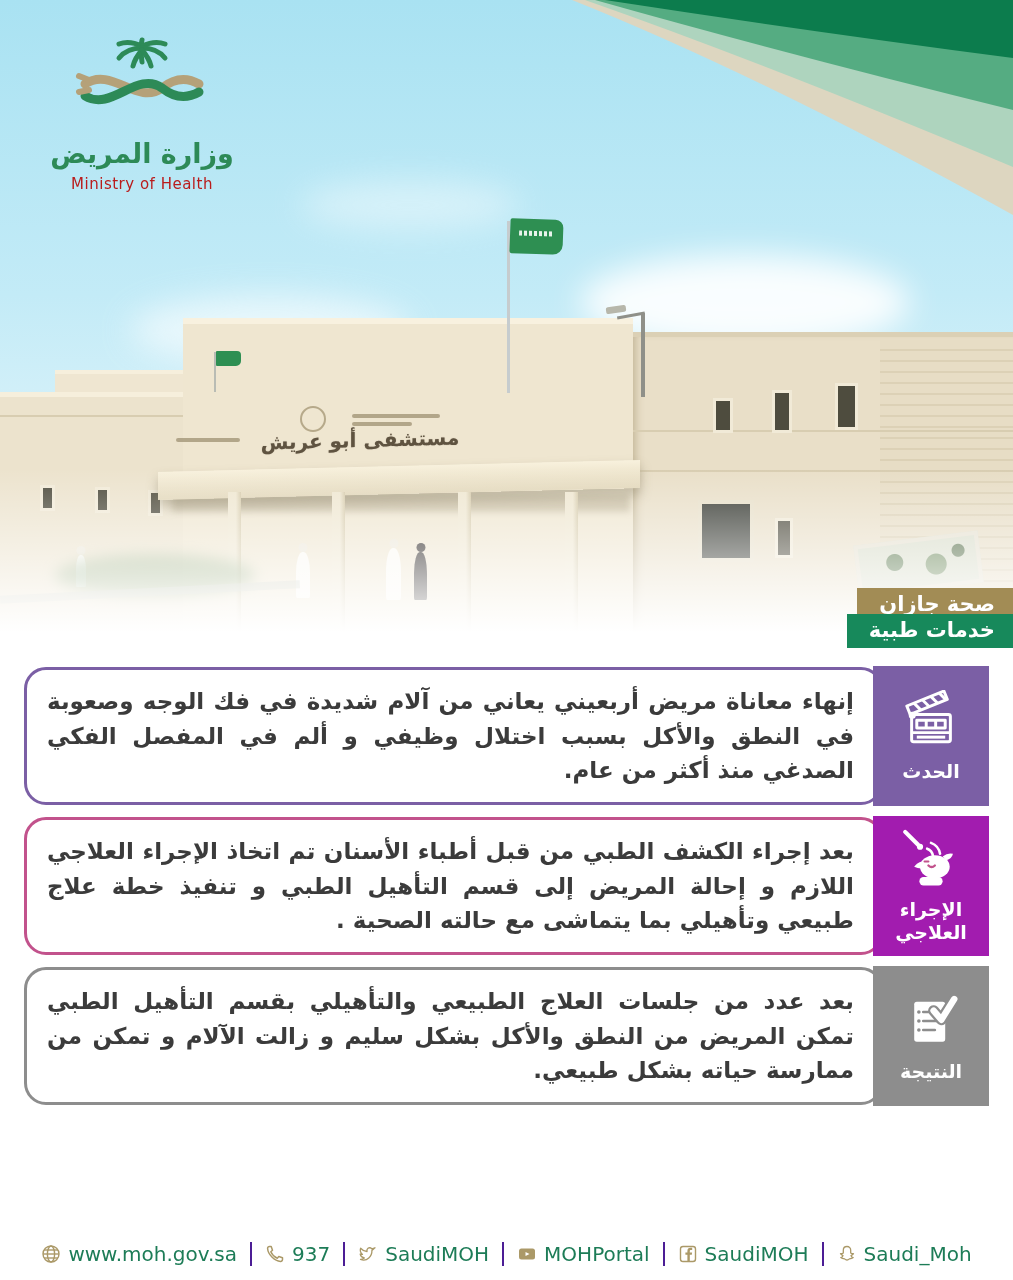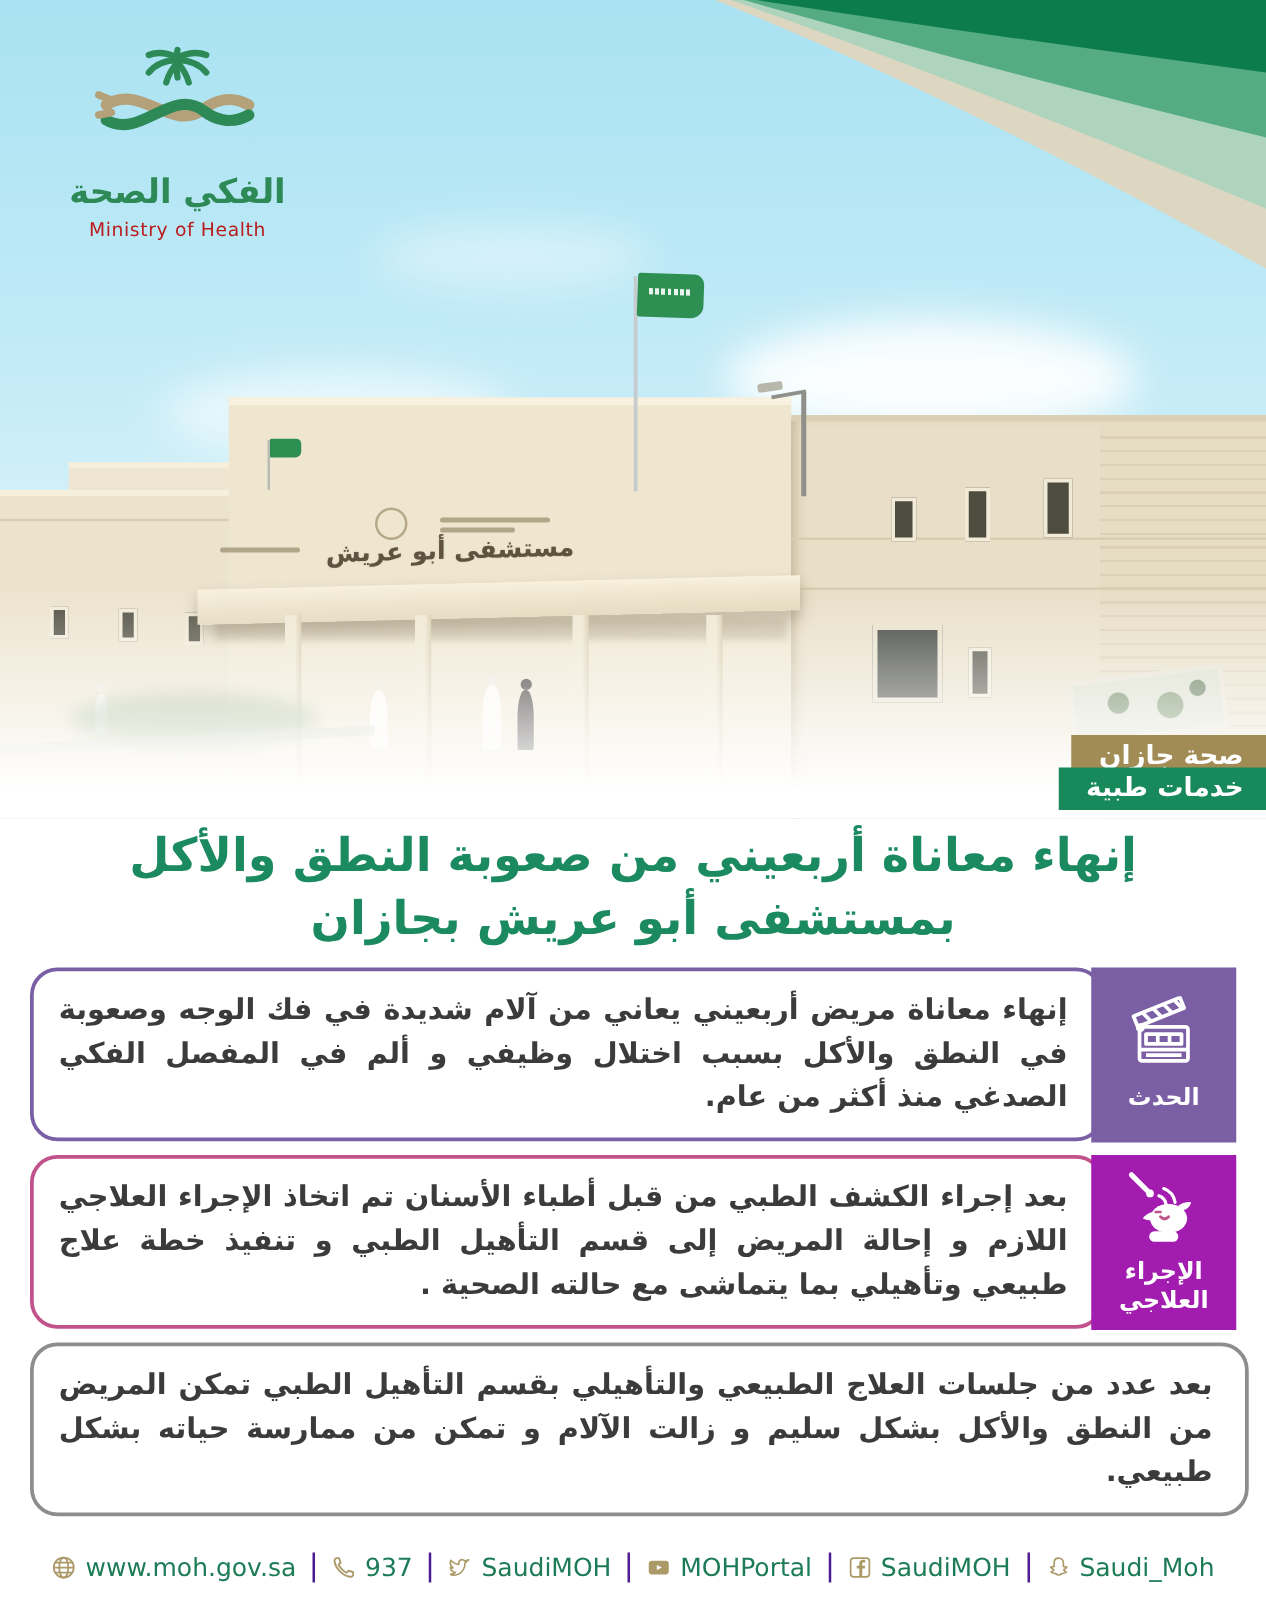--- a/index.html
+++ b/index.html
@@ -202,32 +202,28 @@
         <path d="M75,14 Q88,8 98,12"></path>
         <path d="M75,16 Q60,16 52,26"></path>
         <path d="M75,16 Q90,16 98,26"></path>
         <path d="M75,18 Q68,26 66,34"></path>
         <path d="M75,18 Q82,26 84,34"></path>
       </g>
       <path d="M18,52 C45,34 70,74 95,56 C105,48 118,44 132,52" stroke="#b5a179" stroke-width="9" fill="none" stroke-linecap="round"></path>
       <path d="M18,64 C45,80 70,38 95,56 C105,64 118,68 132,60" stroke="#2d8a57" stroke-width="9" fill="none" stroke-linecap="round"></path>
       <path d="M12,44 l10,4 M12,60 l10,-2" stroke="#b5a179" stroke-width="6" stroke-linecap="round"></path>
     </svg>
-    <div class="logo-ar">الفكي الصحة</div>
+    <div class="logo-ar">وزارة المريض</div>
     <div class="logo-en">Ministry of Health</div>
   </div>
 
   <div class="badge badge-gold">صحة جازان</div>
   <div class="badge badge-green">خدمات طبية</div>
 
   <div class="content">
-    <div class="headline">
-      <div>إنهاء معاناة أربعيني من صعوبة النطق والأكل</div>
-      <div>بمستشفى أبو عريش بجازان</div>
-    </div>
 
     <div class="rows">
 
       <div class="row">
         <div class="tab tab-purple">
           <svg class="ticon" viewBox="0 0 48 48">
             <g stroke="#fff" stroke-width="2.3" fill="none" stroke-linejoin="round">
               <rect x="9" y="19" width="30" height="21" rx="1.5"></rect>
               <line x1="9" y1="33" x2="39" y2="33"></line>
               <line x1="13" y1="36.5" x2="35" y2="36.5"></line>
@@ -266,20 +262,38 @@
             <line x1="19" y1="26" x2="22" y2="26" stroke="#c2528c" stroke-width="1.6" stroke-linecap="round"></line>
           </svg>
           <div class="tlabel">الإجراء العلاجي</div>
         </div>
         <div class="tbox border-pink">
           <p>بعد إجراء الكشف الطبي من قبل أطباء الأسنان تم اتخاذ الإجراء العلاجي اللازم و إحالة المريض إلى قسم التأهيل الطبي و تنفيذ خطة علاج طبيعي وتأهيلي بما يتماشى مع حالته الصحية .</p>
         </div>
       </div>
 
       <div class="row">
+        <div class="tab tab-gray">
+          <svg class="ticon" viewBox="0 0 48 48">
+            <rect x="11" y="9" width="24" height="31" rx="2" fill="#fff"></rect>
+            <g stroke="#8d8d8d" stroke-width="2" stroke-linecap="round">
+              <line x1="18" y1="17" x2="30" y2="17"></line>
+              <line x1="18" y1="24" x2="30" y2="24"></line>
+              <line x1="18" y1="31" x2="27" y2="31"></line>
+            </g>
+            <g fill="#8d8d8d">
+              <circle cx="14.6" cy="17" r="1.4"></circle>
+              <circle cx="14.6" cy="24" r="1.4"></circle>
+              <circle cx="14.6" cy="31" r="1.4"></circle>
+            </g>
+            <path d="M26,16 l6,7 L42,7" stroke="#8d8d8d" stroke-width="8.5" fill="none" stroke-linecap="round" stroke-linejoin="round"></path>
+            <path d="M26,16 l6,7 L42,7" stroke="#fff" stroke-width="5" fill="none" stroke-linecap="round" stroke-linejoin="round"></path>
+          </svg>
+          <div class="tlabel">النتيجة</div>
+        </div>
         <div class="tbox border-gray">
           <p>بعد عدد من جلسات العلاج الطبيعي والتأهيلي بقسم التأهيل الطبي تمكن المريض من النطق والأكل بشكل سليم و زالت الآلام و تمكن من ممارسة حياته بشكل طبيعي.</p>
         </div>
       </div>
     </div>
   </div>
 
   <div class="footer">
     <div class="fitem">
       <svg viewBox="0 0 20 20">

